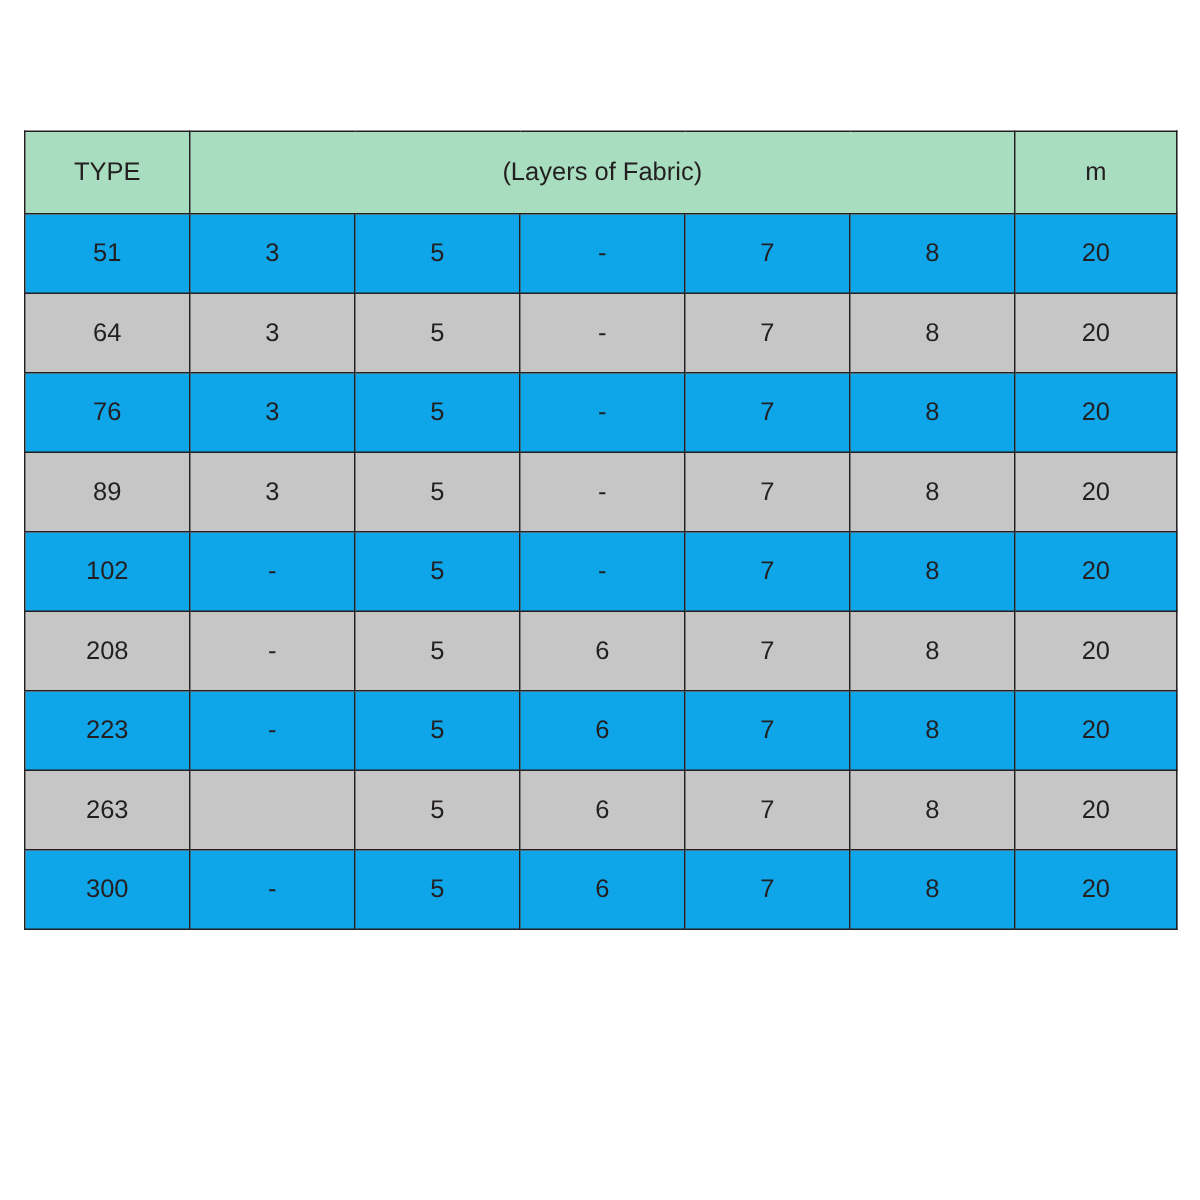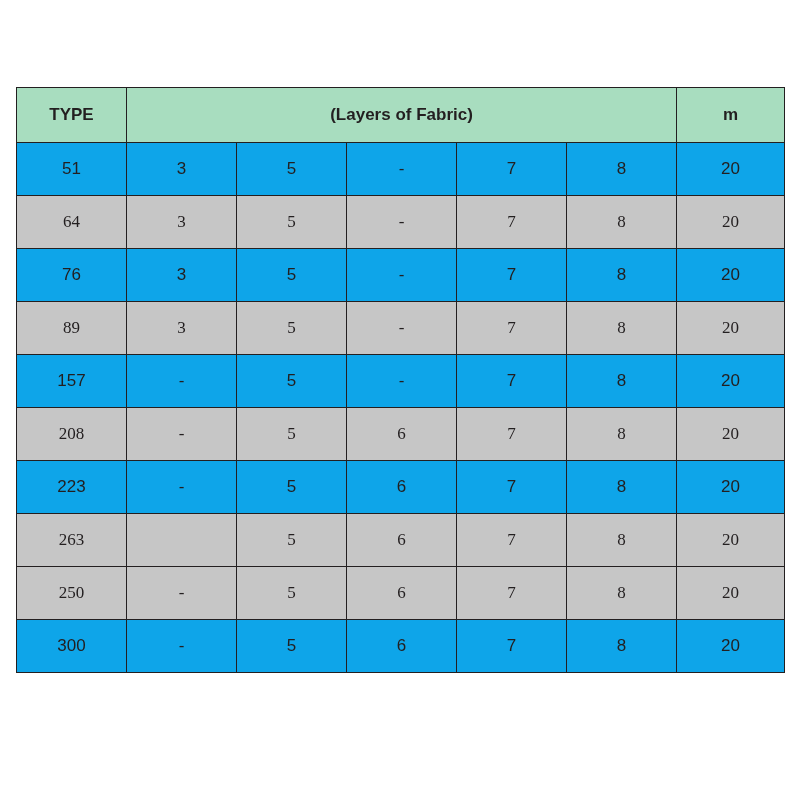--- a/index.html
+++ b/index.html
@@ -37,24 +37,24 @@
     vertical-align: middle;
     font-size: 17px;
     font-weight: normal;
     color: #231f20;
     padding: 0;
     font-family: "Liberation Sans", sans-serif;
   }
   thead th.header-cell {
     background: #a8ddbf;
     height: 54px;
-    font-weight: bold;
+    font-weight: normal;
   }
   tbody tr.row-white td { background: #0ea5e9; }
-  tbody tr.row-gray td { background: #c6c6c6; font-family: Liberation Serif, serif; }
+  tbody tr.row-gray td { background: #c6c6c6; }
   
   col.c-type { width: 110px; }
   col.c-d1   { width: 110px; }
   col.c-d2   { width: 110px; }
   col.c-d3   { width: 110px; }
   col.c-d4   { width: 110px; }
   col.c-d5   { width: 110px; }
   col.c-m    { width: 108px; }
 </style>
 </head>
@@ -110,21 +110,21 @@
           <tr class="row-gray">
             <td>89</td>
             <td>3</td>
             <td>5</td>
             <td>-</td>
             <td>7</td>
             <td>8</td>
             <td>20</td>
           </tr>
           <tr class="row-white">
-            <td>157</td>
+            <td>102</td>
             <td>-</td>
             <td>5</td>
             <td>-</td>
             <td>7</td>
             <td>8</td>
             <td>20</td>
           </tr>
           <tr class="row-gray">
             <td>208</td>
             <td>-</td>
@@ -145,29 +145,20 @@
           </tr>
           <tr class="row-gray">
             <td>263</td>
             <td></td>
             <td>5</td>
             <td>6</td>
             <td>7</td>
             <td>8</td>
             <td>20</td>
           </tr>
-          <tr class="row-gray">
-            <td>250</td>
-            <td>-</td>
-            <td>5</td>
-            <td>6</td>
-            <td>7</td>
-            <td>8</td>
-            <td>20</td>
-          </tr>
           <tr class="row-white">
             <td>300</td>
             <td>-</td>
             <td>5</td>
             <td>6</td>
             <td>7</td>
             <td>8</td>
             <td>20</td>
           </tr>
         </tbody>

